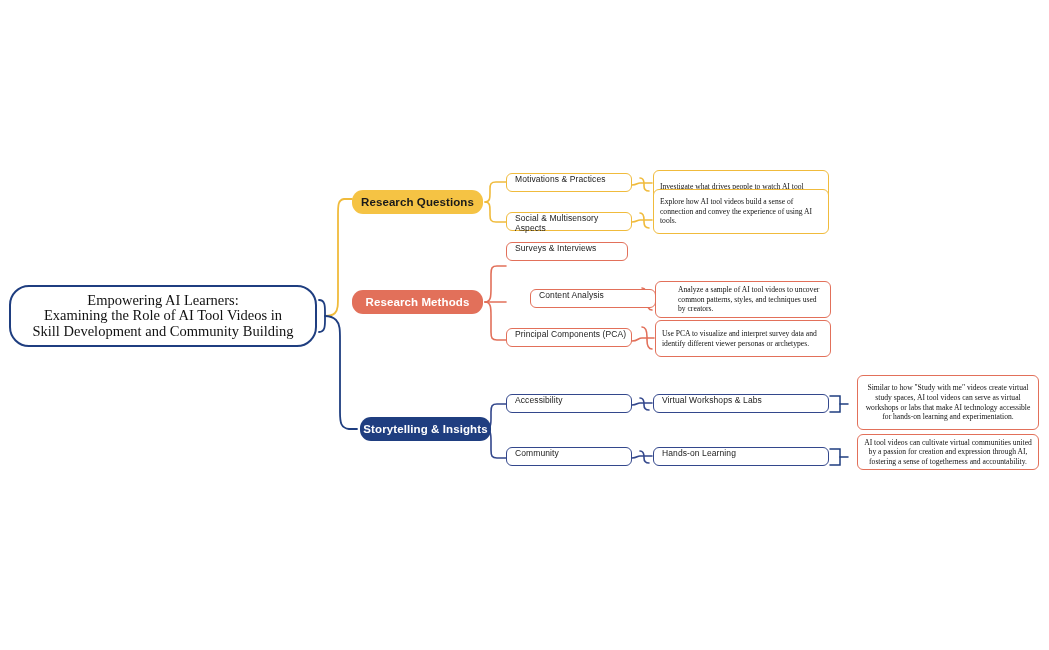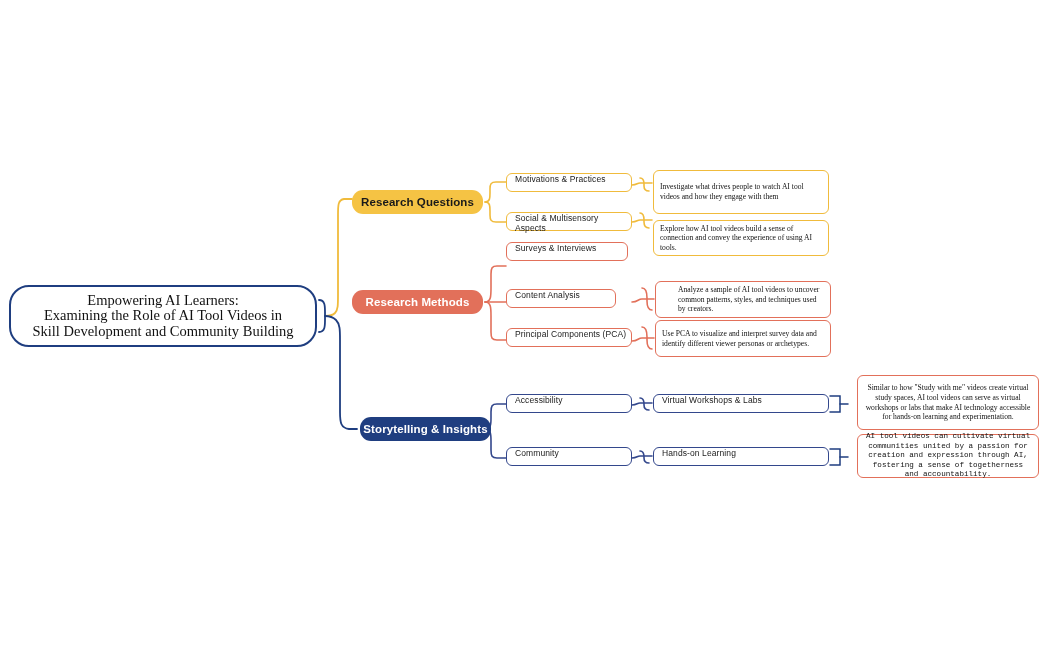--- a/index.html
+++ b/index.html
@@ -191,28 +191,28 @@
   <div class="obox y" style="left:506px; top:173px; width:126px;">
     <span>Motivations &amp; Practices</span>
   </div>
   <div class="obox y" style="left:506px; top:212px; width:126px;">
     <span>Social &amp; Multisensory Aspects</span>
   </div>
 
   <div class="leaf y left" style="left:653px; top:170px; width:176px; height:44px;">
     <span>Investigate what drives people to watch AI tool videos and how they engage with them</span>
   </div>
-  <div class="leaf y left" style="left:653px; top:220px; width:176px; height:36px;justify-content:center;">
+  <div class="leaf y left" style="left:653px; top:189px; width:176px; height:45px;justify-content:center;">
     <span>Explore how AI tool videos build a sense of connection and convey the experience of using AI tools.</span>
   </div>
 
   <div class="obox r" style="left:506px; top:242px; width:122px;">
     <span>Surveys &amp; Interviews</span>
   </div>
-  <div class="obox r" style="left:506px; top:289px; width:110px;">
+  <div class="obox r" style="left:530px; top:289px; width:126px;">
     <span>Content Analysis</span>
   </div>
   <div class="obox r" style="left:506px; top:328px; width:126px;">
     <span>Principal Components (PCA)</span>
   </div>
 
   <div class="leaf r left" style="left:655px; top:281px; width:176px; height:37px;padding-left:22px;">
     <span>Analyze a sample of AI tool videos to uncover common patterns, styles, and techniques used by creators.</span>
   </div>
   <div class="leaf r left" style="left:655px; top:320px; width:176px; height:37px;">
@@ -229,17 +229,17 @@
   <div class="obox n" style="left:653px; top:447px; width:176px;">
     <span>Hands-on Learning</span>
   </div>
   <div class="obox n" style="left:653px; top:394px; width:176px;">
     <span>Virtual Workshops &amp; Labs</span>
   </div>
 
   <div class="leaf r center" style="left:857px; top:375px; width:182px; height:55px;">
     <span>Similar to how "Study with me" videos create virtual study spaces, AI tool videos can serve as virtual workshops or labs that make AI technology accessible for hands-on learning and experimentation.</span>
   </div>
-  <div class="leaf r center" style="left:857px; top:434px; width:182px; height:44px;font-family:Liberation Mono, monospace;">
+  <div class="leaf r center" style="left:857px; top:434px; width:182px; height:36px;">
     <span>AI tool videos can cultivate virtual communities united by a passion for creation and expression through AI, fostering a sense of togetherness and accountability.</span>
   </div>
 
 </div>
 
 </body></html>

